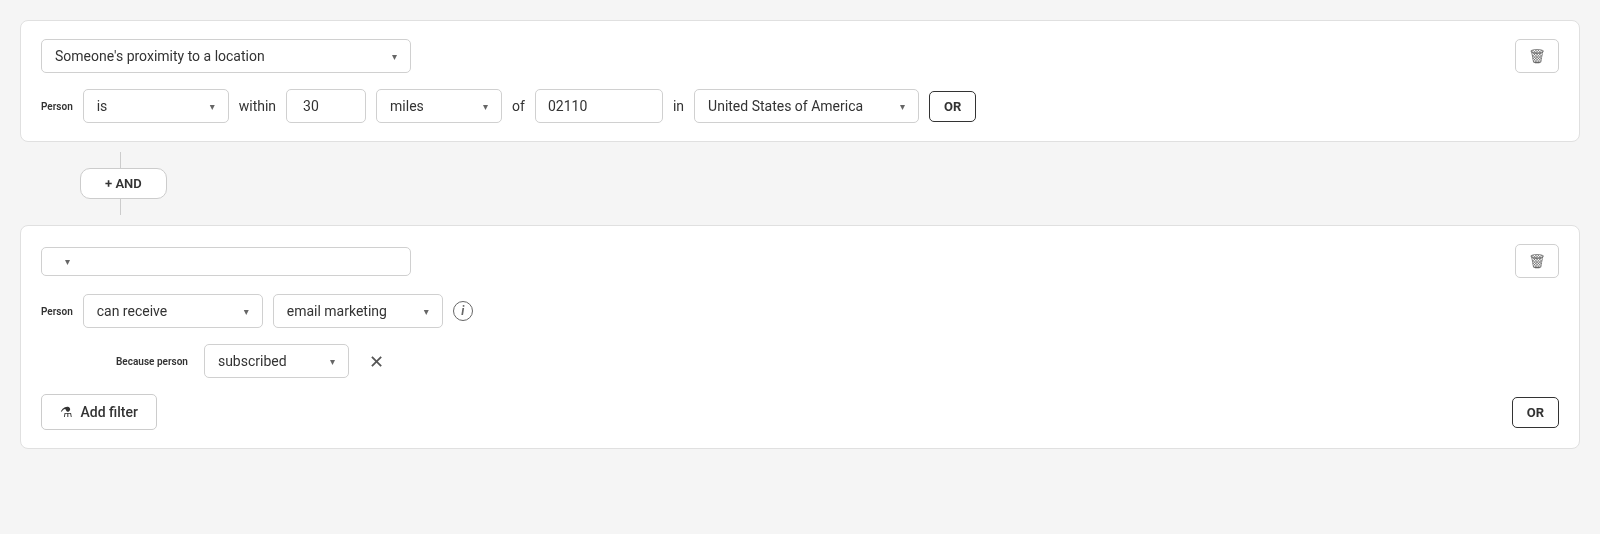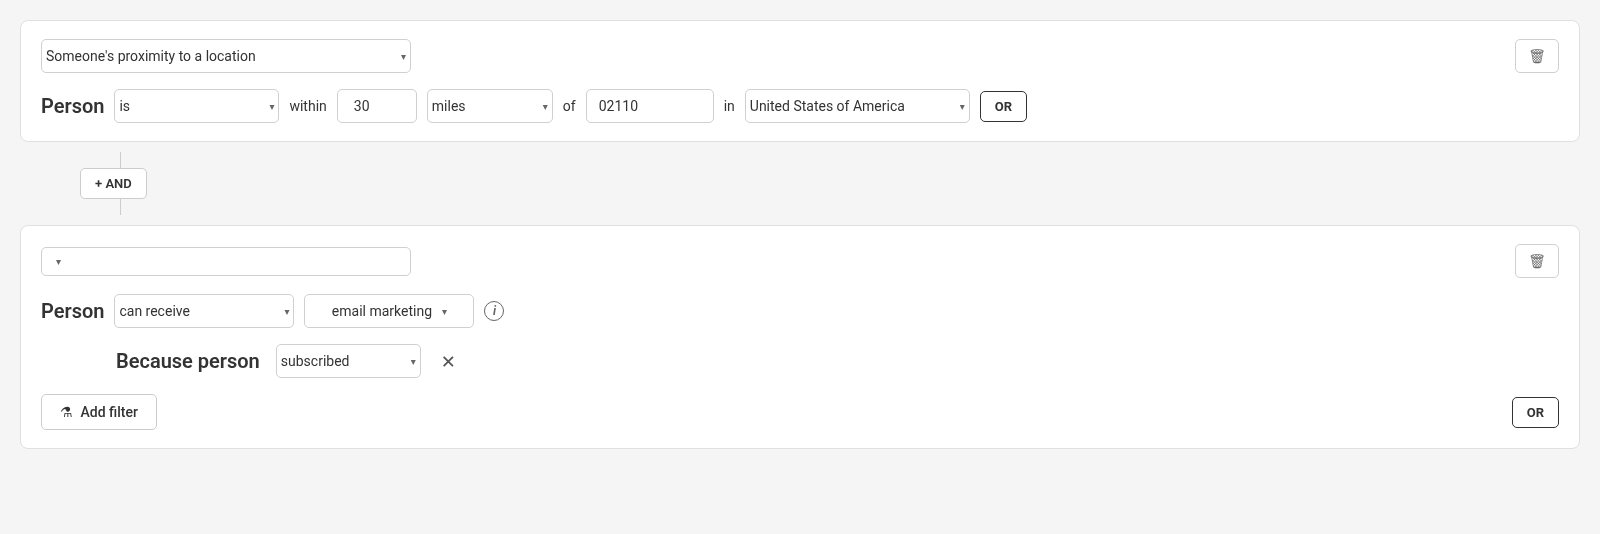--- a/index.html
+++ b/index.html
@@ -31,59 +31,58 @@
       position: relative;
     }
 
     
     .dropdown {
       display: flex;
       align-items: center;
       justify-content: space-between;
       border: 1px solid #d0d0d0;
       border-radius: 5px;
-      padding: 8px 4px;
+      padding: 8px 13px;
       background: #ffffff;
       cursor: pointer;
       font-size: 14px;
       color: #333;
       white-space: nowrap;
     }
 
     .dropdown .chevron {
       margin-left: 10px;
       color: #666;
       font-size: 10px;
     }
 
     .condition-type-dropdown {
       width: 370px;
     }
 
     .is-dropdown {
-      width: 165px;
+      width: 146px;
       text-align: center;
     }
 
     .miles-dropdown {
       width: 126px;
     }
 
     .country-dropdown {
       width: 225px;
     }
 
     .can-receive-dropdown {
       width: 180px;
       gap: 12px;
     }
 
     .email-marketing-dropdown {
       width: 170px;
-      justify-content: center;
     }
 
     .subscribed-dropdown {
       width: 145px;
     }
 
     
     .text-input {
       border: 1px solid #d0d0d0;
       border-radius: 5px;
@@ -97,21 +96,21 @@
       width: 80px;
       padding-left: 16px;
     }
 
     .zipcode-input {
       width: 128px;
     }
 
     
     .label-text {
-      font-size: 20px;
+      font-size: 10px;
       color: #333;
       font-weight: 600;
       white-space: nowrap;
     }
 
     .label-normal {
       font-size: 14px;
       color: #333;
       font-weight: 400;
       white-space: nowrap;
@@ -164,22 +163,22 @@
 
     .connector-line-vertical {
       width: 1px;
       height: 16px;
       background: #ccc;
       margin-left: 40px;
     }
 
     .and-button {
       border: 1.5px solid #ccc;
-      border-radius: 5px;
-      padding: 7px 14px;
+      border-radius: 10px;
+      padding: 7px 24px;
       background: #ffffff;
       font-size: 13px;
       font-weight: 600;
       color: #333;
       cursor: pointer;
       white-space: nowrap;
     }
 
     .connector-line-vertical-bottom {
       width: 1px;

